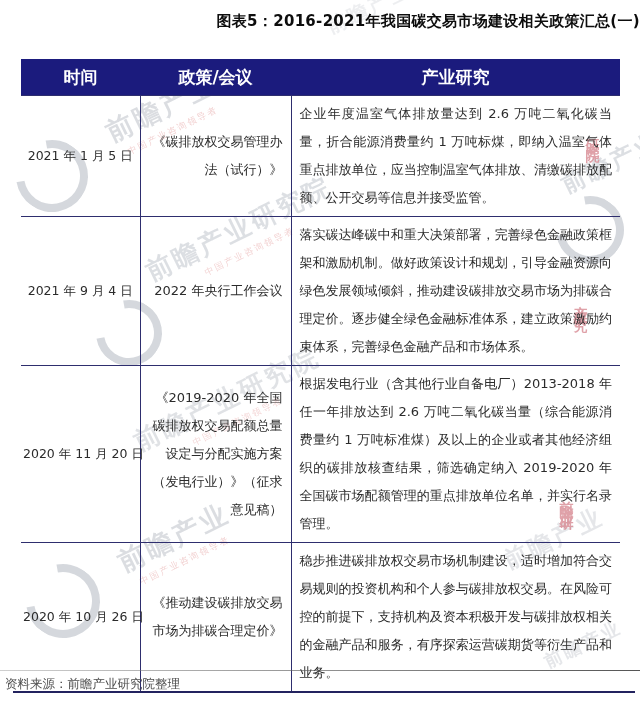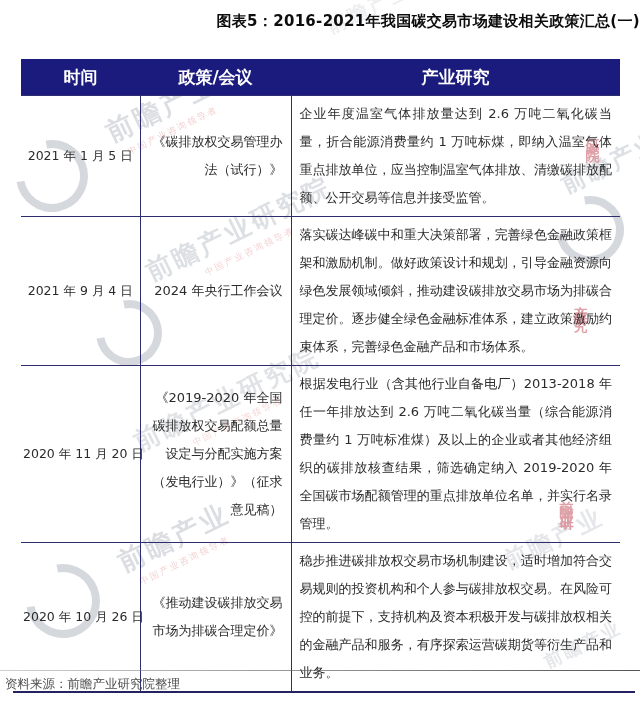--- a/index.html
+++ b/index.html
@@ -150,21 +150,21 @@
         </tr>
       </thead>
       <tbody>
         <tr class="r1">
           <td class="td-time">2021 年 1 月 5 日</td>
           <td class="td-policy">《碳排放权交易管理办法（试行）》</td>
           <td class="td-content">企业年度温室气体排放量达到 2.6 万吨二氧化碳当量，折合能源消费量约 1 万吨标煤，即纳入温室气体重点排放单位，应当控制温室气体排放、清缴碳排放配额、公开交易等信息并接受监管。</td>
         </tr>
         <tr class="r2">
           <td class="td-time">2021 年 9 月 4 日</td>
-          <td class="td-policy">2024 年央行工作会议</td>
+          <td class="td-policy">2022 年央行工作会议</td>
           <td class="td-content">落实碳达峰碳中和重大决策部署，完善绿色金融政策框架和激励机制。做好政策设计和规划，引导金融资源向绿色发展领域倾斜，推动建设碳排放交易市场为排碳合理定价。逐步健全绿色金融标准体系，建立政策激励约束体系，完善绿色金融产品和市场体系。</td>
         </tr>
         <tr class="r3">
           <td class="td-time">2020 年 11 月 20 日</td>
           <td class="td-policy">《2019-2020 年全国碳排放权交易配额总量设定与分配实施方案（发电行业）》（征求意见稿）</td>
           <td class="td-content">根据发电行业（含其他行业自备电厂）2013-2018 年任一年排放达到 2.6 万吨二氧化碳当量（综合能源消费量约 1 万吨标准煤）及以上的企业或者其他经济组织的碳排放核查结果，筛选确定纳入 2019-2020 年全国碳市场配额管理的重点排放单位名单，并实行名录管理。</td>
         </tr>
         <tr class="r4">
           <td class="td-time">2020 年 10 月 26 日</td>
           <td class="td-policy">《推动建设碳排放交易市场为排碳合理定价》</td>

